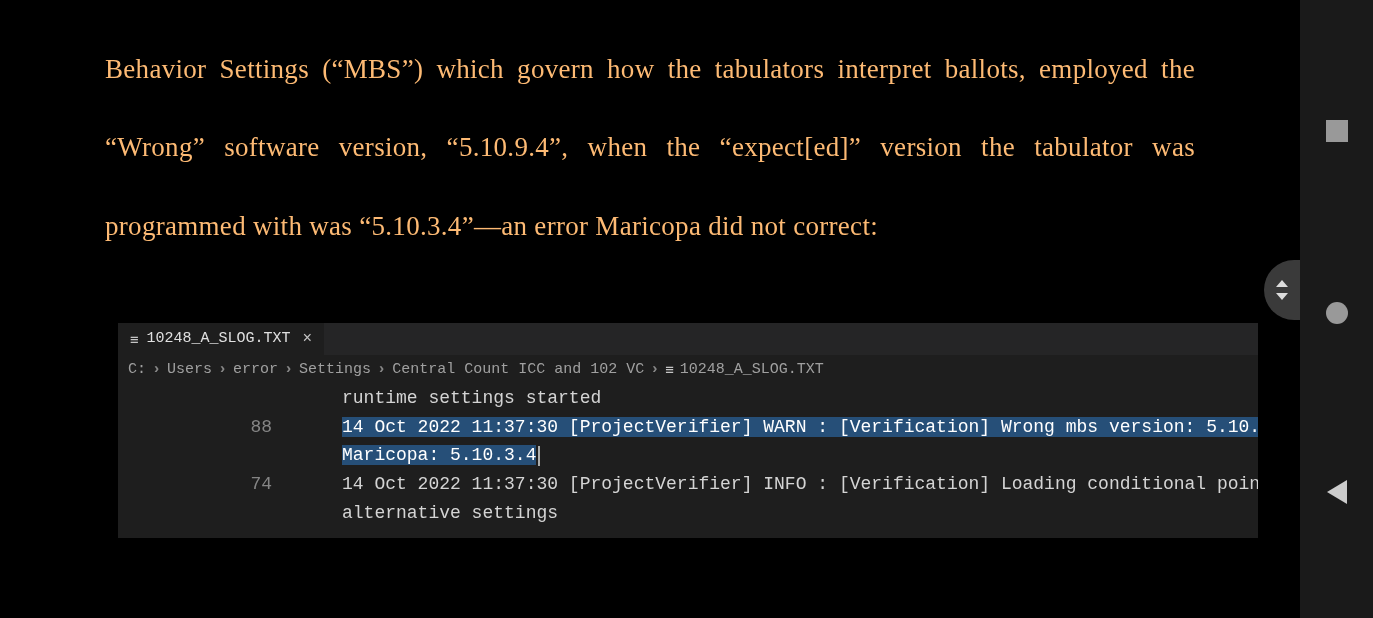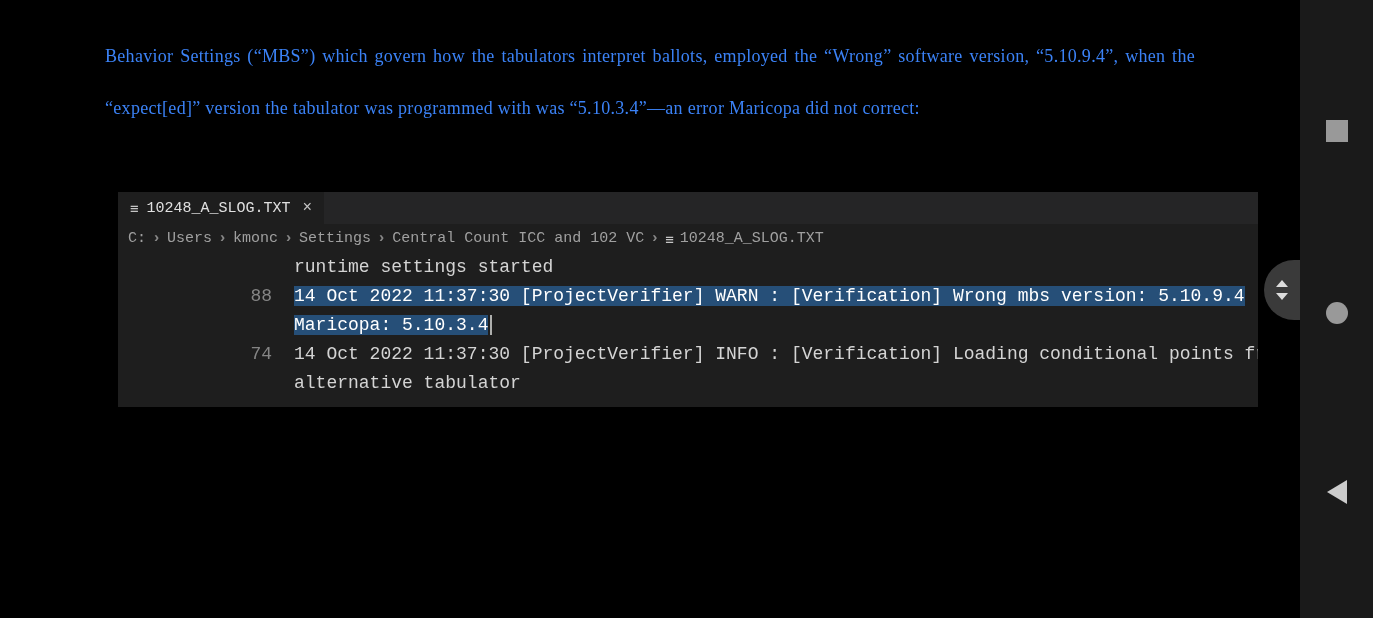--- a/index.html
+++ b/index.html
@@ -70,24 +70,24 @@
       border-bottom: 7px solid #ddd;
     }
     .scroll-bubble .arrow-down {
       width: 0; height: 0;
       border-left: 6px solid transparent;
       border-right: 6px solid transparent;
       border-top: 7px solid #ddd;
     }
     .para {
       padding: 30px 105px 0 105px;
-      font-size: 18px;
+      font-size: 27px;
       line-height: 2.9;
       text-align: justify;
-      color: #3b82f6;
+      color: #fdba74;
       letter-spacing: 0.3px;
     }
     .editor-wrap {
       margin: 58px 0 0 118px;
       width: 1140px;
       background: #1e1e1e;
       font-family: Consolas, 'Courier New', monospace;
     }
     .tab-bar {
       display: flex;
@@ -132,20 +132,21 @@
       background: #1e1e1e;
       color: #d4d4d4;
       font-size: 18px;
       line-height: 1.6;
       padding-bottom: 10px;
       white-space: nowrap;
       overflow: hidden;
     }
     .code-row {
       display: flex;
+      gap: 48px;
     }
     .gutter {
       width: 176px;
       flex-shrink: 0;
       text-align: right;
       padding-right: 22px;
       color: #858585;
     }
     .code-text {
       flex: 1;
@@ -180,21 +181,21 @@
         <span>10248_A_SLOG.TXT</span>
         <span class="close-x">×</span>
       </div>
     </div>
 
     <div class="breadcrumb">
       <span>C:</span>
       <span class="sep">›</span>
       <span>Users</span>
       <span class="sep">›</span>
-      <span>kmonc</span>
+      <span>error</span>
       <span class="sep">›</span>
       <span>Settings</span>
       <span class="sep">›</span>
       <span>Central Count ICC and 102 VC</span>
       <span class="sep">›</span>
       <span class="file-icon">≡</span>
       <span>10248_A_SLOG.TXT</span>
     </div>
 
     <div class="code-area">
@@ -209,21 +210,21 @@
       <div class="code-row">
         <div class="gutter"></div>
         <div class="code-text"><span class="hl">Maricopa: 5.10.3.4</span><span class="cursor-bar"></span></div>
       </div>
       <div class="code-row">
         <div class="gutter">74</div>
         <div class="code-text dim">14 Oct 2022 11:37:30 [ProjectVerifier] INFO : [Verification] Loading conditional points from</div>
       </div>
       <div class="code-row">
         <div class="gutter"></div>
-        <div class="code-text dim">alternative tabulator</div>
+        <div class="code-text dim">alternative settings</div>
       </div>
     </div>
   </div>
 </div>
 
 <div class="scroll-bubble">
   <div class="arrow-up"></div>
   <div class="arrow-down"></div>
 </div>
 

